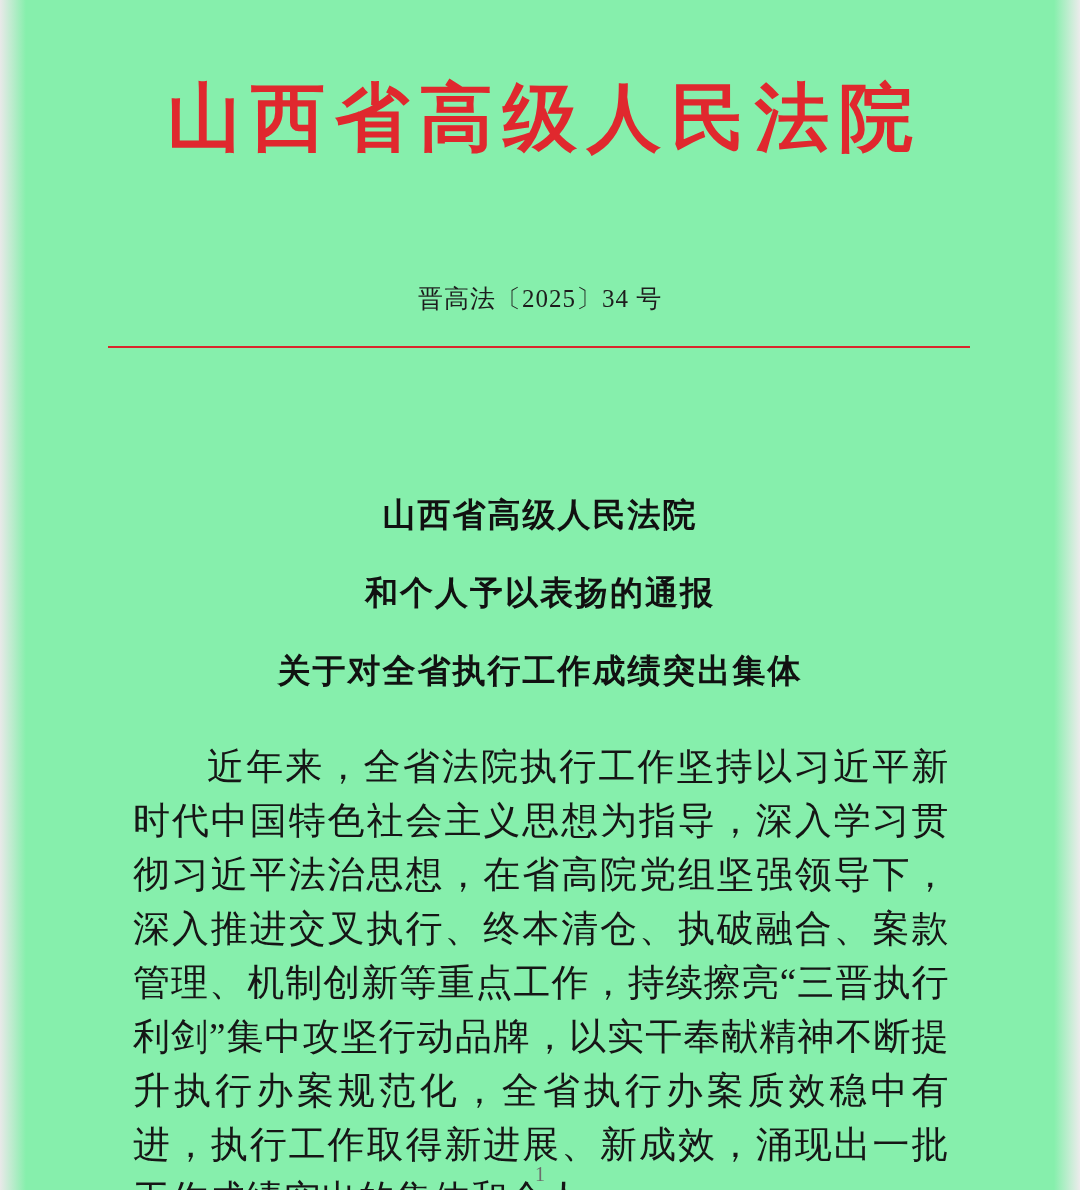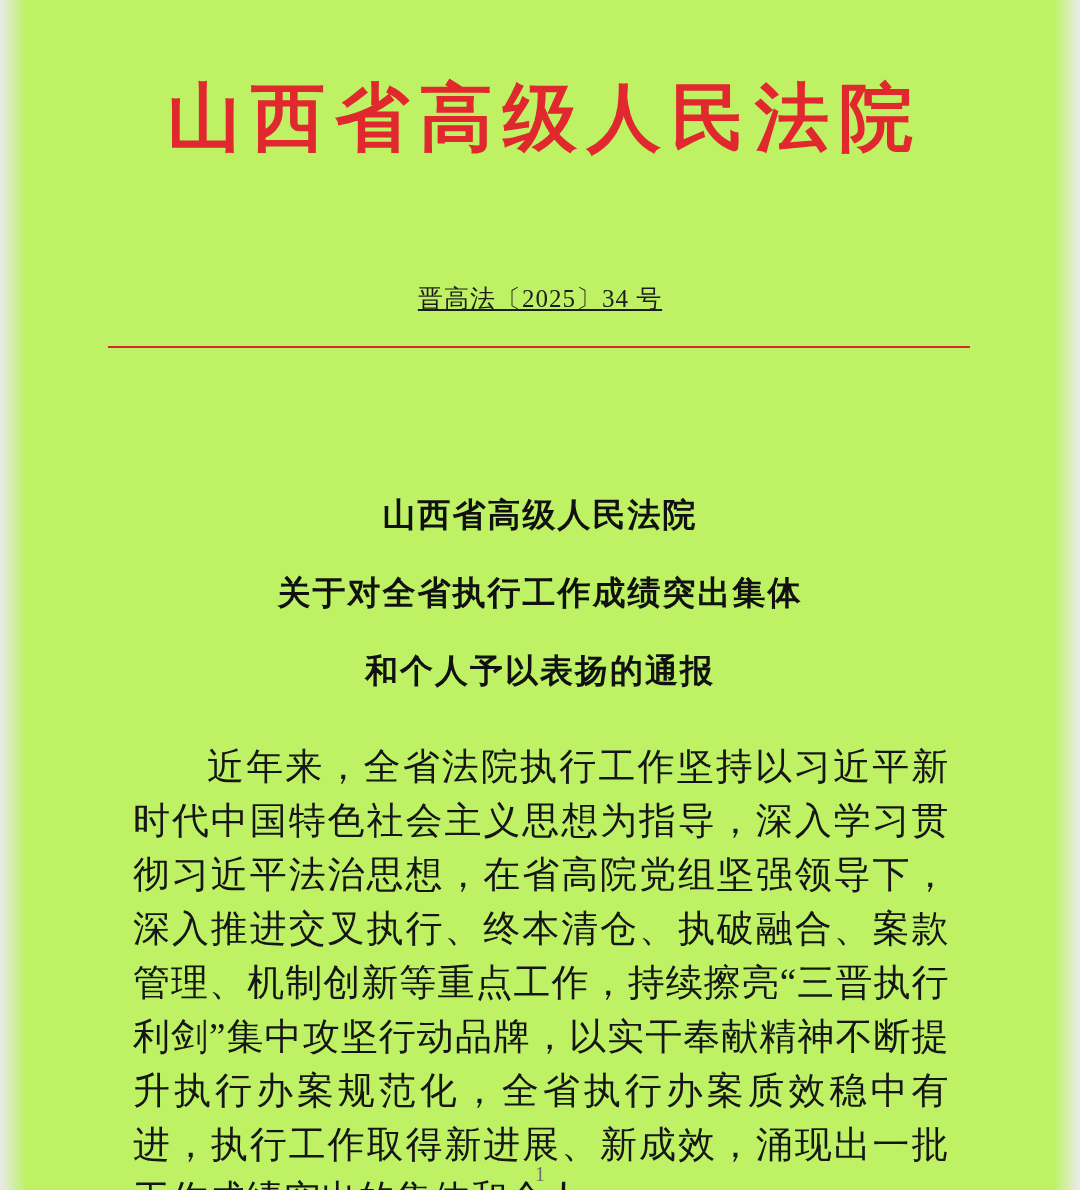--- a/index.html
+++ b/index.html
@@ -10,21 +10,21 @@
   body {
     width: 1080px;
     height: 1190px;
     overflow: hidden;
     font-family: "Liberation Serif", "DejaVu Serif", serif;
   }
   .page {
     position: relative;
     width: 1080px;
     height: 1190px;
-    background: #bef264;
+    background: #86efac;
     box-sizing: border-box;
     overflow: hidden;
   }
   
   .page::before {
     content: "";
     position: absolute;
     top: 0; left: 0; bottom: 0;
     width: 26px;
     background: linear-gradient(to right, #e9e9e9, rgba(255,255,255,0));
@@ -57,21 +57,20 @@
 
   .doc-number {
     position: absolute;
     top: 282px;
     left: 0;
     right: 0;
     text-align: center;
     font-size: 25px;
     color: #1d1d1d;
     letter-spacing: 1px;
-    text-decoration: underline;
   }
 
   .red-rule {
     position: absolute;
     top: 346px;
     left: 108px;
     width: 862px;
     height: 2px;
     background: #d9262c;
   }
@@ -149,22 +148,22 @@
 <div class="page">
 
   <div class="masthead">山西省高级人民法院</div>
 
   <div class="doc-number">晋高法〔2025〕34 号</div>
 
   <div class="red-rule"></div>
 
   <div class="title-block">
     <div>山西省高级人民法院</div>
+    <div>和个人予以表扬的通报</div>
     <div>关于对全省执行工作成绩突出集体</div>
-    <div>和个人予以表扬的通报</div>
   </div>
 
   <div class="body-text">
     <p>近年来，全省法院执行工作坚持以习近平新时代中国特色社会主义思想为指导，深入学习贯彻习近平法治思想，在省高院党组坚强领导下，深入推进交叉执行、终本清仓、执破融合、案款管理、机制创新等重点工作，持续擦亮“三晋执行利剑”集中攻坚行动品牌，以实干奉献精神不断提升执行办案规范化，全省执行办案质效稳中有进，执行工作取得新进展、新成效，涌现出一批工作成绩突出的集体和个人。</p>
   </div>
 
 
   <div class="page-number">1</div>
 
 </div>

